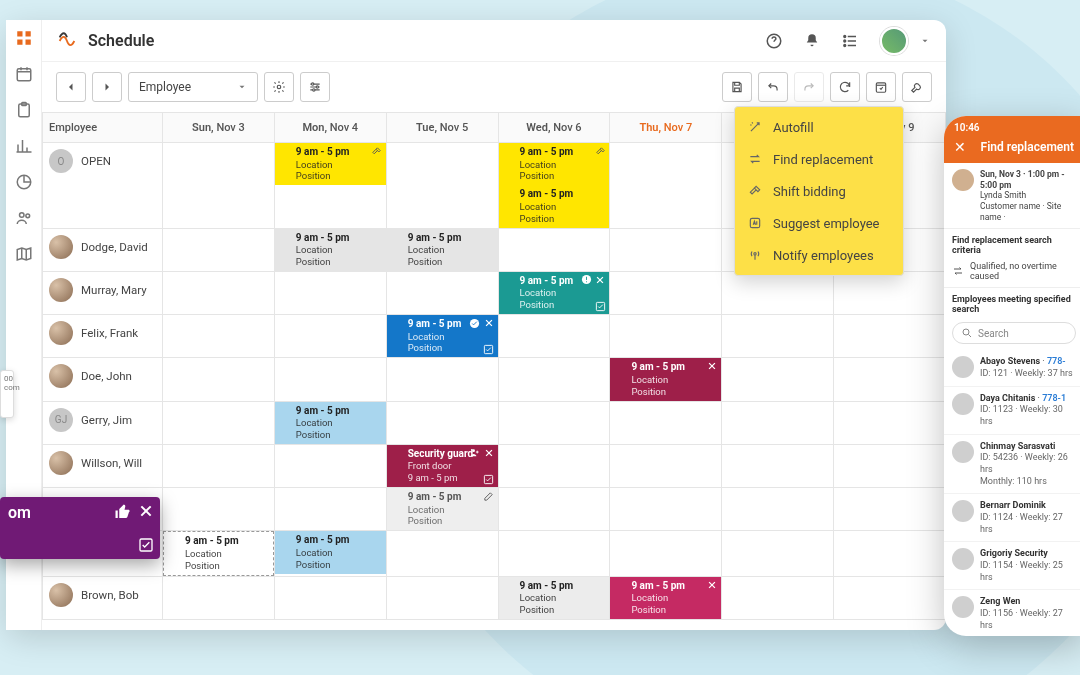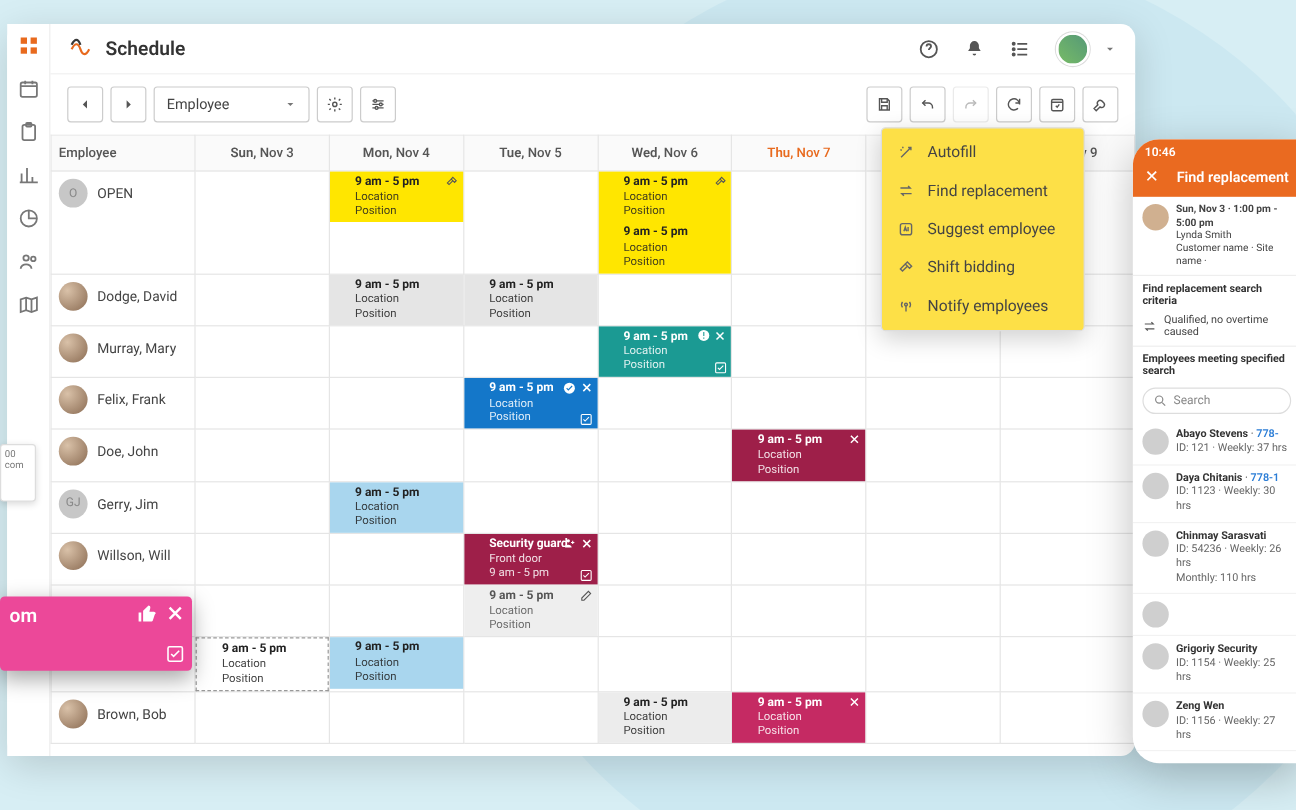--- a/index.html
+++ b/index.html
@@ -59,28 +59,28 @@
   .c-teal   { background:#1b9a93; color:#fff;}
   .c-blue   { background:#1477c9; color:#fff;}
   .c-lblue  { background:#a9d6ee; }
   .c-maroon { background:#9e1f49; color:#fff;}
   .c-mag    { background:#c52a63; color:#fff;}
   .c-greyl  { background:#ececec;}
   .shift.dashed { border:1px dashed #999; background:transparent;}
   .shift .title-line { font-weight:700; font-size:10px;}
   
   .float-teal {
-    position:absolute; left:0; top:497px; width:160px; height:62px; background:#ec4899;
+    position:absolute; left:0; top:497px; width:160px; height:62px; background:#701a75;
     border-radius:4px; box-shadow:0 6px 18px rgba(0,0,0,.35); z-index:30; color:#fff; padding:6px 8px;
   }
   .float-teal .txt { font-size:16px; font-weight:600;}
   .float-teal .icons { position:absolute; right:6px; top:6px; display:flex; gap:6px;}
   .float-teal .chk { position:absolute; right:6px; bottom:6px;}
   .mini-popup {
-    position:absolute; left:0; top:370px; width:30px; height:48px; background:#fff; border:1px solid #ddd;
+    position:absolute; left:0; top:370px; width:14px; height:48px; background:#fff; border:1px solid #ddd;
     border-radius:3px; box-shadow:0 2px 6px rgba(0,0,0,.15); font-size:8px; color:#777; padding:3px; z-index:25;
   }
   
   .mobile {
     position:absolute; right:-4px; top:116px; width:140px; height:520px; background:#fff;
     border-radius:22px 0 0 22px; box-shadow:0 10px 36px rgba(0,0,0,.25); z-index:60;
     overflow:hidden; display:flex; flex-direction:column;
   }
   .m-status { background:#ea6a20; color:#fff; font-size:10px; padding:6px 10px 2px; font-weight:600;}
   .m-header { background:#ea6a20; color:#fff; padding:4px 10px 8px; display:flex; align-items:center; gap:6px;}
@@ -275,33 +275,33 @@
           <span class="mi-ic">
               <svg viewBox="0 0 24 24" width="14" height="14" fill="none" stroke="currentColor" stroke-width="2">
                 <path d="M4 8h14l-3-3M20 16H6l3 3"></path>
               </svg>
             </span>
           <span>Find replacement</span>
         </div>
         <div class="menu-item">
           <span class="mi-ic">
               <svg viewBox="0 0 24 24" width="14" height="14" fill="none" stroke="currentColor" stroke-width="2">
+                <path d="M14 4l6 6-3 3-6-6zM11 7L4 14l3 3 7-7"></path>
+              </svg>
+            </span>
+          <span>Shift bidding</span>
+        </div>
+        <div class="menu-item">
+          <span class="mi-ic">
+              <svg viewBox="0 0 24 24" width="14" height="14" fill="none" stroke="currentColor" stroke-width="2">
                 <rect x="4" y="4" width="16" height="16" rx="3"></rect>
                 <path d="M9 15l2-6 2 6M9.7 13h2.6M15 9v6"></path>
               </svg>
             </span>
           <span>Suggest employee</span>
-        </div>
-        <div class="menu-item">
-          <span class="mi-ic">
-              <svg viewBox="0 0 24 24" width="14" height="14" fill="none" stroke="currentColor" stroke-width="2">
-                <path d="M14 4l6 6-3 3-6-6zM11 7L4 14l3 3 7-7"></path>
-              </svg>
-            </span>
-          <span>Shift bidding</span>
         </div>
         <div class="menu-item">
           <span class="mi-ic">
               <svg viewBox="0 0 24 24" width="14" height="14" fill="none" stroke="currentColor" stroke-width="2">
                 <circle cx="12" cy="10" r="2"></circle>
                 <path d="M7 6a7 7 0 000 8M17 6a7 7 0 010 8M12 12v8"></path>
               </svg>
             </span>
           <span>Notify employees</span>
         </div>
@@ -736,20 +736,25 @@
       <div class="m-item">
         <div class="mav"></div>
     <div class="mtx">
       <div><span class="nm">Chinmay Sarasvati</span></div>
       <div class="sub">ID: 54236 · Weekly: 26 hrs</div>
       <div class="sub">Monthly: 110 hrs</div>
     </div>
       </div>
       <div class="m-item">
         <div class="mav"></div>
+    <div class="mtx">
+      <div><span class="nm">Bernarr Dominik</span></div>
+      <div class="sub">ID: 1124 · Weekly: 27 hrs</div>
+
+    </div>
       </div>
       <div class="m-item">
         <div class="mav"></div>
     <div class="mtx">
       <div><span class="nm">Grigoriy Security</span></div>
       <div class="sub">ID: 1154 · Weekly: 25 hrs</div>
 
     </div>
       </div>
       <div class="m-item">

